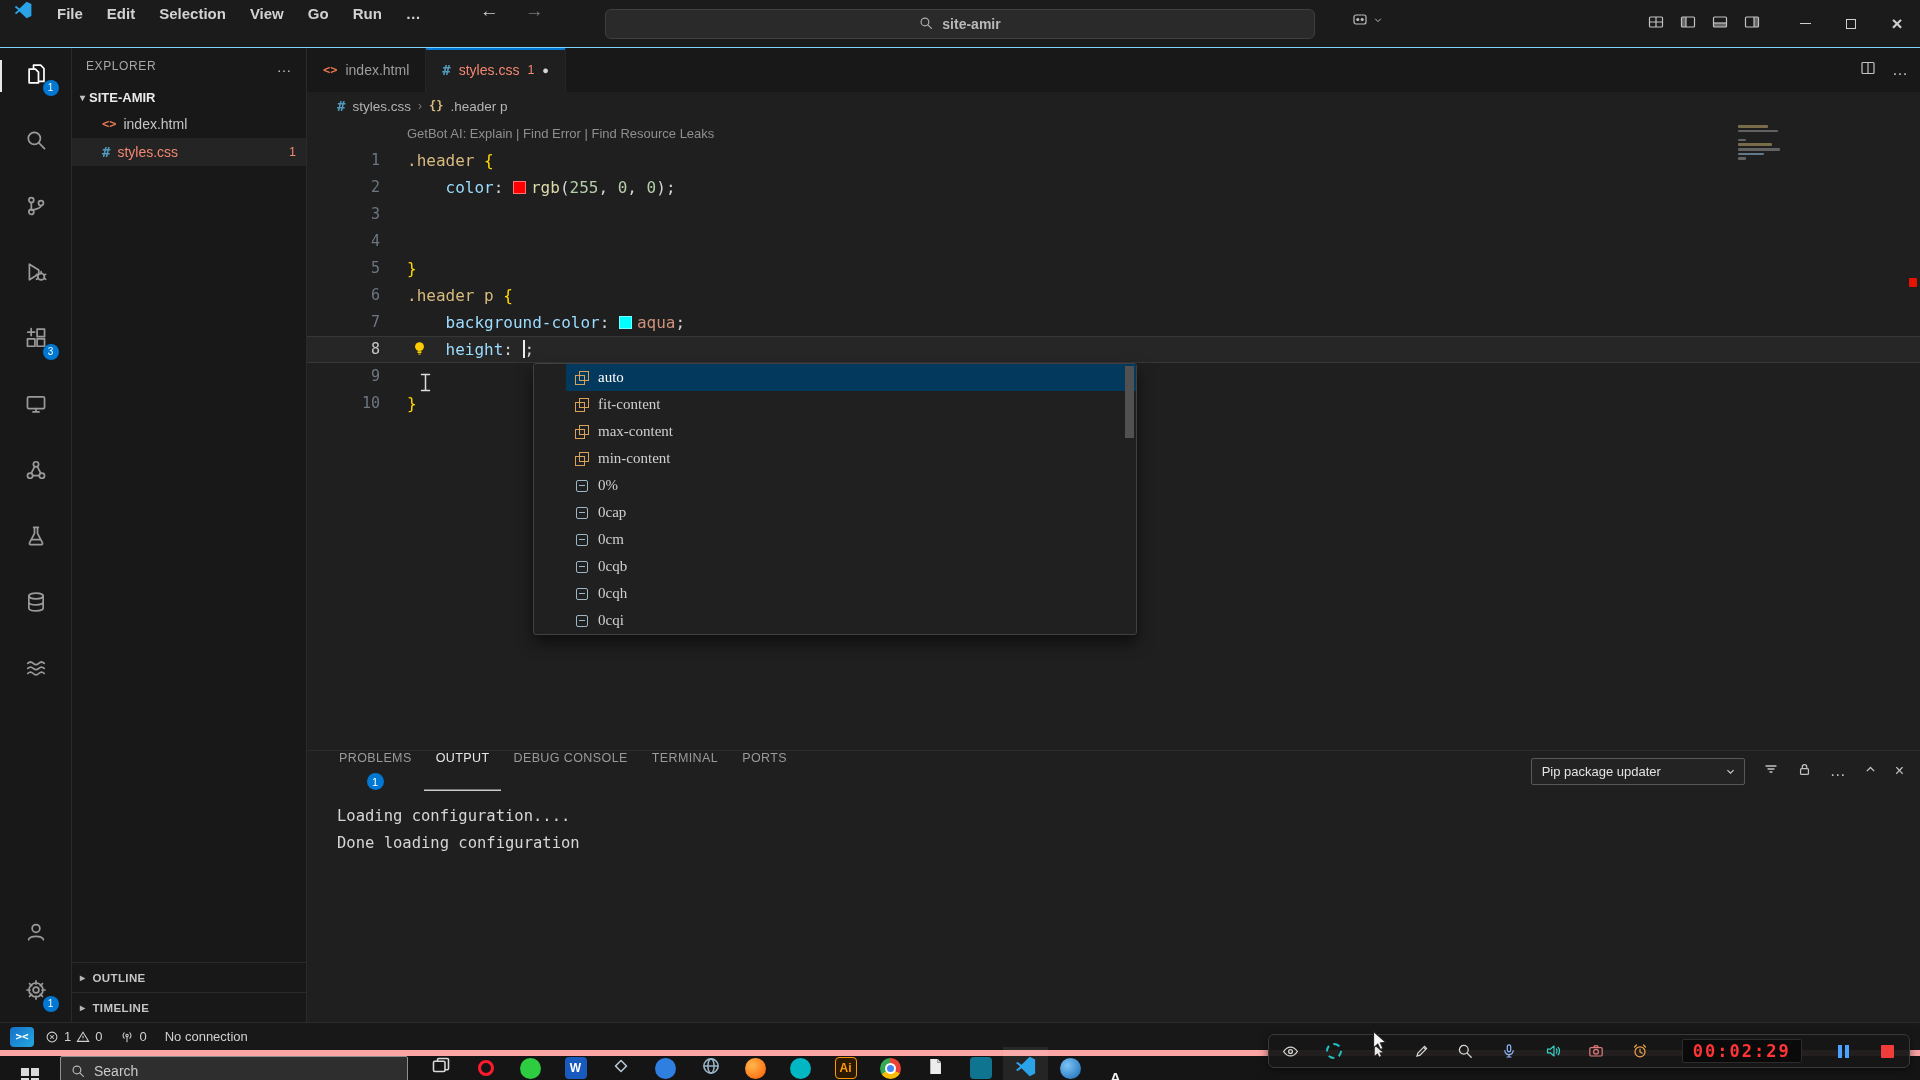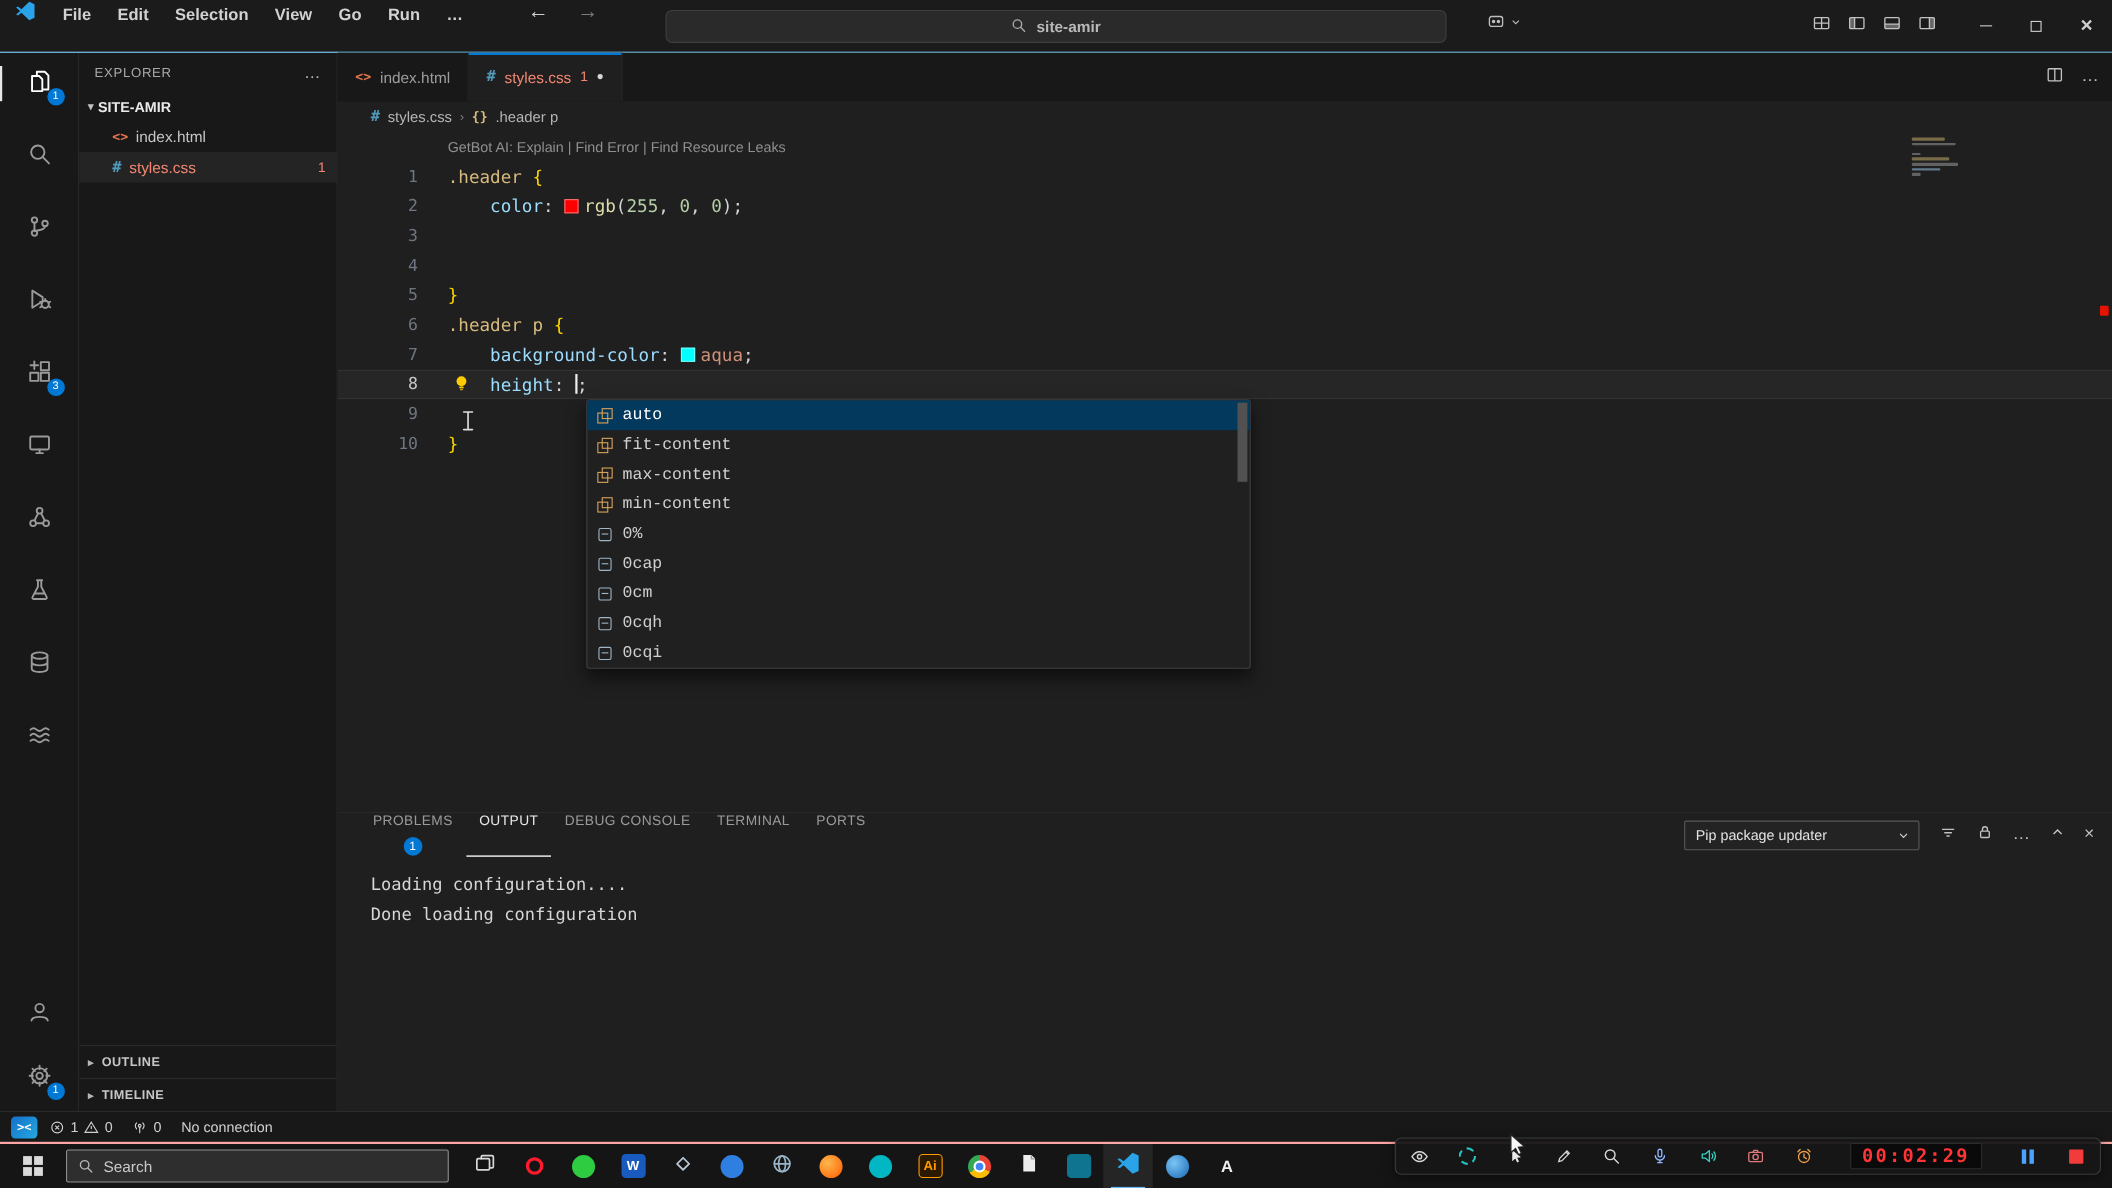--- a/index.html
+++ b/index.html
@@ -93,21 +93,21 @@
   .caret { display:inline-block; width:2px; height:18px; background:#eeeeee; vertical-align:middle; margin-bottom:3px; }
   .bulb { position:absolute; left:104px; top:220px; z-index:5; }
   .ibeam { position:absolute; left:113px; top:253px; z-index:6; opacity:.95; }
   .minimap { position:absolute; right:136px; top:5px; width:46px; display:flex; flex-direction:column; gap:2px; }
   .minimap i { height:2.6px; background:#6f6f6f; border-radius:1px; display:block; opacity:.85; }
   .ovr-err { position:absolute; right:3px; top:158px; width:8px; height:9px; background:#e51400; border-radius:1px; }
 
   #suggest { position:absolute; left:226px; top:243px; width:604px; background:#202020;
     border:1px solid #3f3f46; border-radius:3px; box-shadow:0 8px 16px rgba(0,0,0,.55); z-index:30; }
   .sg-item { display:flex; align-items:center; gap:9px; height:27px; padding:0 14px 0 9px;
-    font-family:Liberation Mono, monospace; font-size:15px; color:#d0d0d0; }
+    font-family:Liberation Serif, serif; font-size:15px; color:#d0d0d0;margin-left:32px; }
   .sg-item.selected { background:#04395e; color:#ffffff; }
   .ic-val { position:relative; width:14px; height:14px; display:inline-block; flex:none; }
   .ic-val::before, .ic-val::after { content:""; position:absolute; width:8px; height:8px; border:1.4px solid #d8a25a; }
   .ic-val::before { left:0; top:4px; } .ic-val::after { left:4px; top:0; }
   .ic-unit { width:12px; height:12px; border:1.3px solid #9fb6c6; display:inline-block;
     border-radius:2px; position:relative; flex:none; margin:0 1px; }
   .ic-unit::before { content:""; position:absolute; left:2px; right:2px; top:4px; height:1.3px; background:#9fb6c6; }
   #suggest .thumb { position:absolute; top:2px; right:2px; width:9px; height:72px; background:#515151; }
 
   
@@ -127,22 +127,22 @@
 
   
   .statusbar { height:28px; background:#181818; border-top:1px solid #2b2b2b;
     display:flex; align-items:center; gap:4px; padding:0 10px; font-size:13px; color:#d0d0d0; flex:none; }
   .sb-item { display:flex; align-items:center; gap:5px; padding:0 7px; height:100%; }
   .sb-remote { width:24px; height:20px; border-radius:4px; background:linear-gradient(135deg,#1570c9,#25a8e0);
     color:#fff; display:flex; align-items:center; justify-content:center;
     font-family:"DejaVu Sans Mono", monospace; font-size:11px; font-weight:bold; }
 
   
-  .taskbar { height:42px; background:#151515; border-top:2px solid #fca5a5;
-    display:flex; align-items:center; padding-left:8px; position:relative; flex:none; }
+  .taskbar { height:30px; background:#151515; border-top:6px solid #fca5a5;
+    display:flex; padding-left:8px; position:relative; flex:none; }
   .start { width:44px; height:42px; display:flex; align-items:center; justify-content:center; }
   .winlogo { width:18px; height:18px; display:grid; grid-template-columns:1fr 1fr; grid-template-rows:1fr 1fr; gap:2px; }
   .winlogo i { background:#dadada; }
   .tsearch { width:348px; height:30px; border:1px solid #8f8f8f; background:#2e2e2e; border-radius:2px;
     display:flex; align-items:center; gap:9px; padding:0 10px; color:#c9c9c9; font-size:14px; margin:0 10px 0 8px; }
   .apps { display:flex; align-items:center; }
   .app { width:45px; height:42px; display:flex; align-items:center; justify-content:center; position:relative; }
   .app.active { background:rgba(255,255,255,.07); }
   .app.active::after { content:""; position:absolute; left:7px; right:7px; bottom:0; height:2px; background:#6cb8f0; }
   .circ { width:21px; height:21px; border-radius:50%; display:inline-block; }
@@ -491,20 +491,24 @@
               <div class="sg-item">
                 <span class="ic-unit"></span>
                 <span class="sg-label">0cap</span>
               </div>
               <div class="sg-item">
                 <span class="ic-unit"></span>
                 <span class="sg-label">0cm</span>
               </div>
               <div class="sg-item">
                 <span class="ic-unit"></span>
+                <span class="sg-label">0cqb</span>
+              </div>
+              <div class="sg-item">
+                <span class="ic-unit"></span>
                 <span class="sg-label">0cqh</span>
               </div>
               <div class="sg-item">
                 <span class="ic-unit"></span>
                 <span class="sg-label">0cqi</span>
               </div>
             </div>
           <span class="thumb"></span>
         </div>
       </div>

